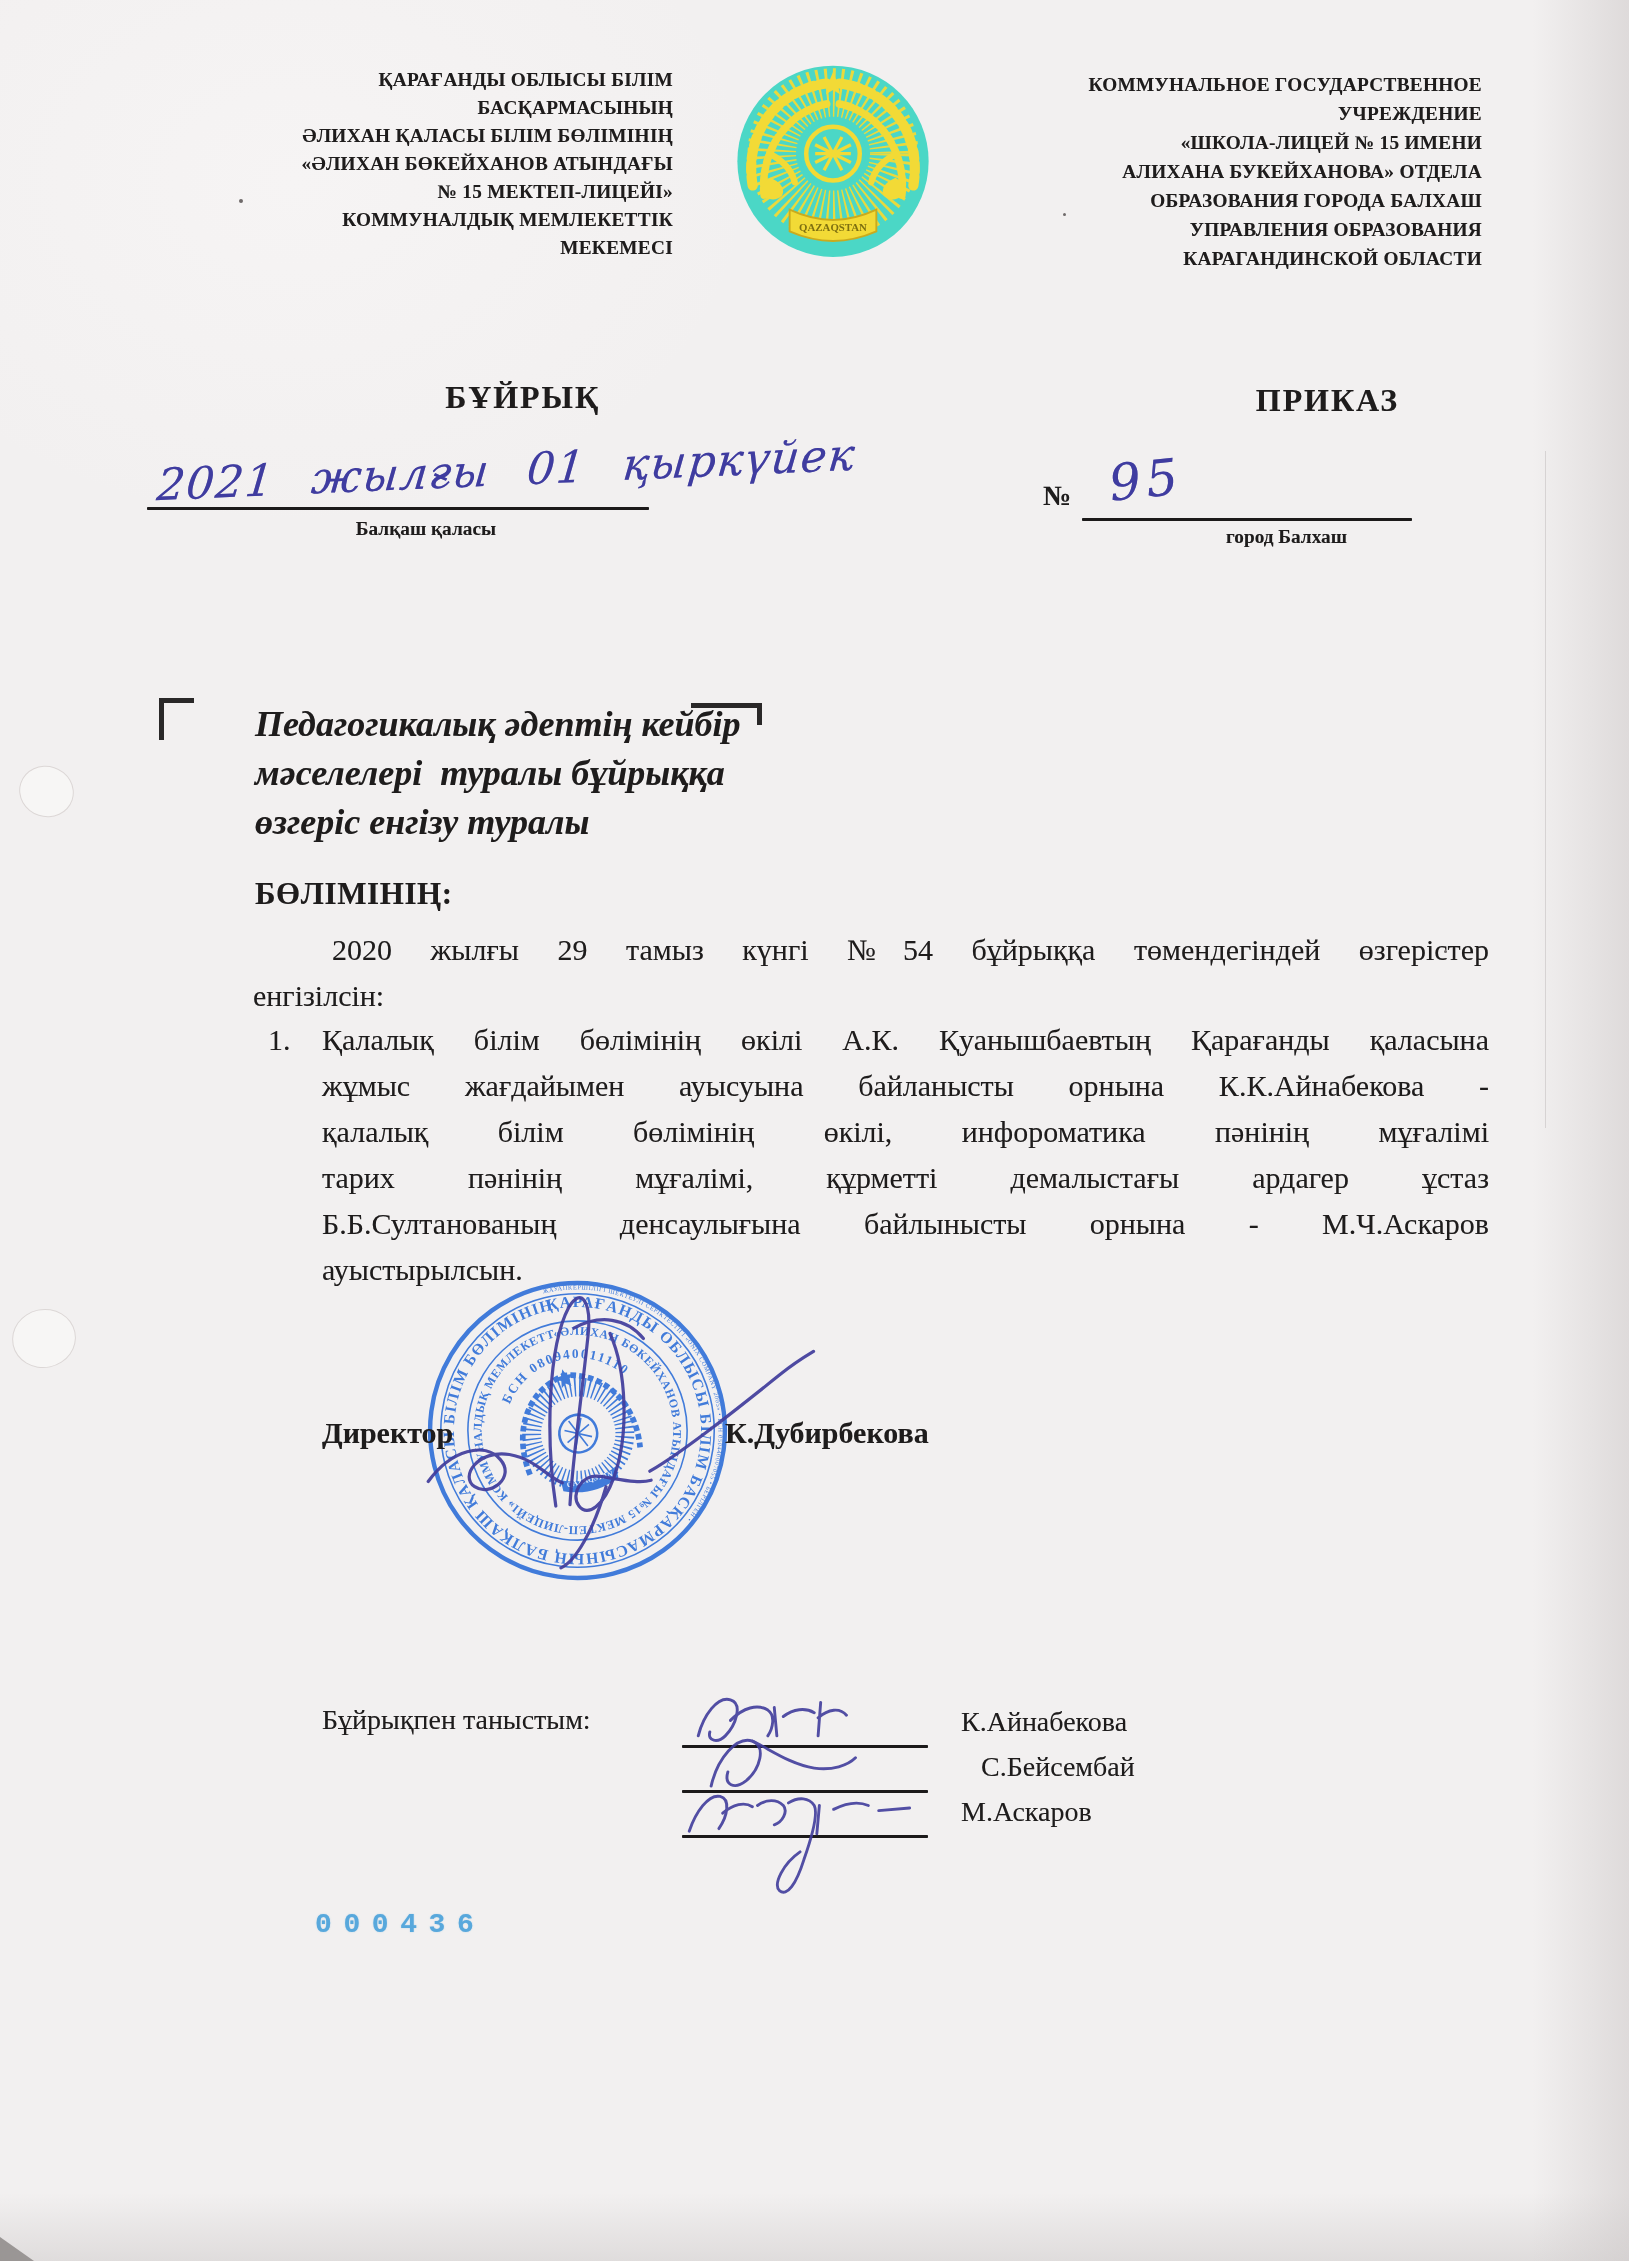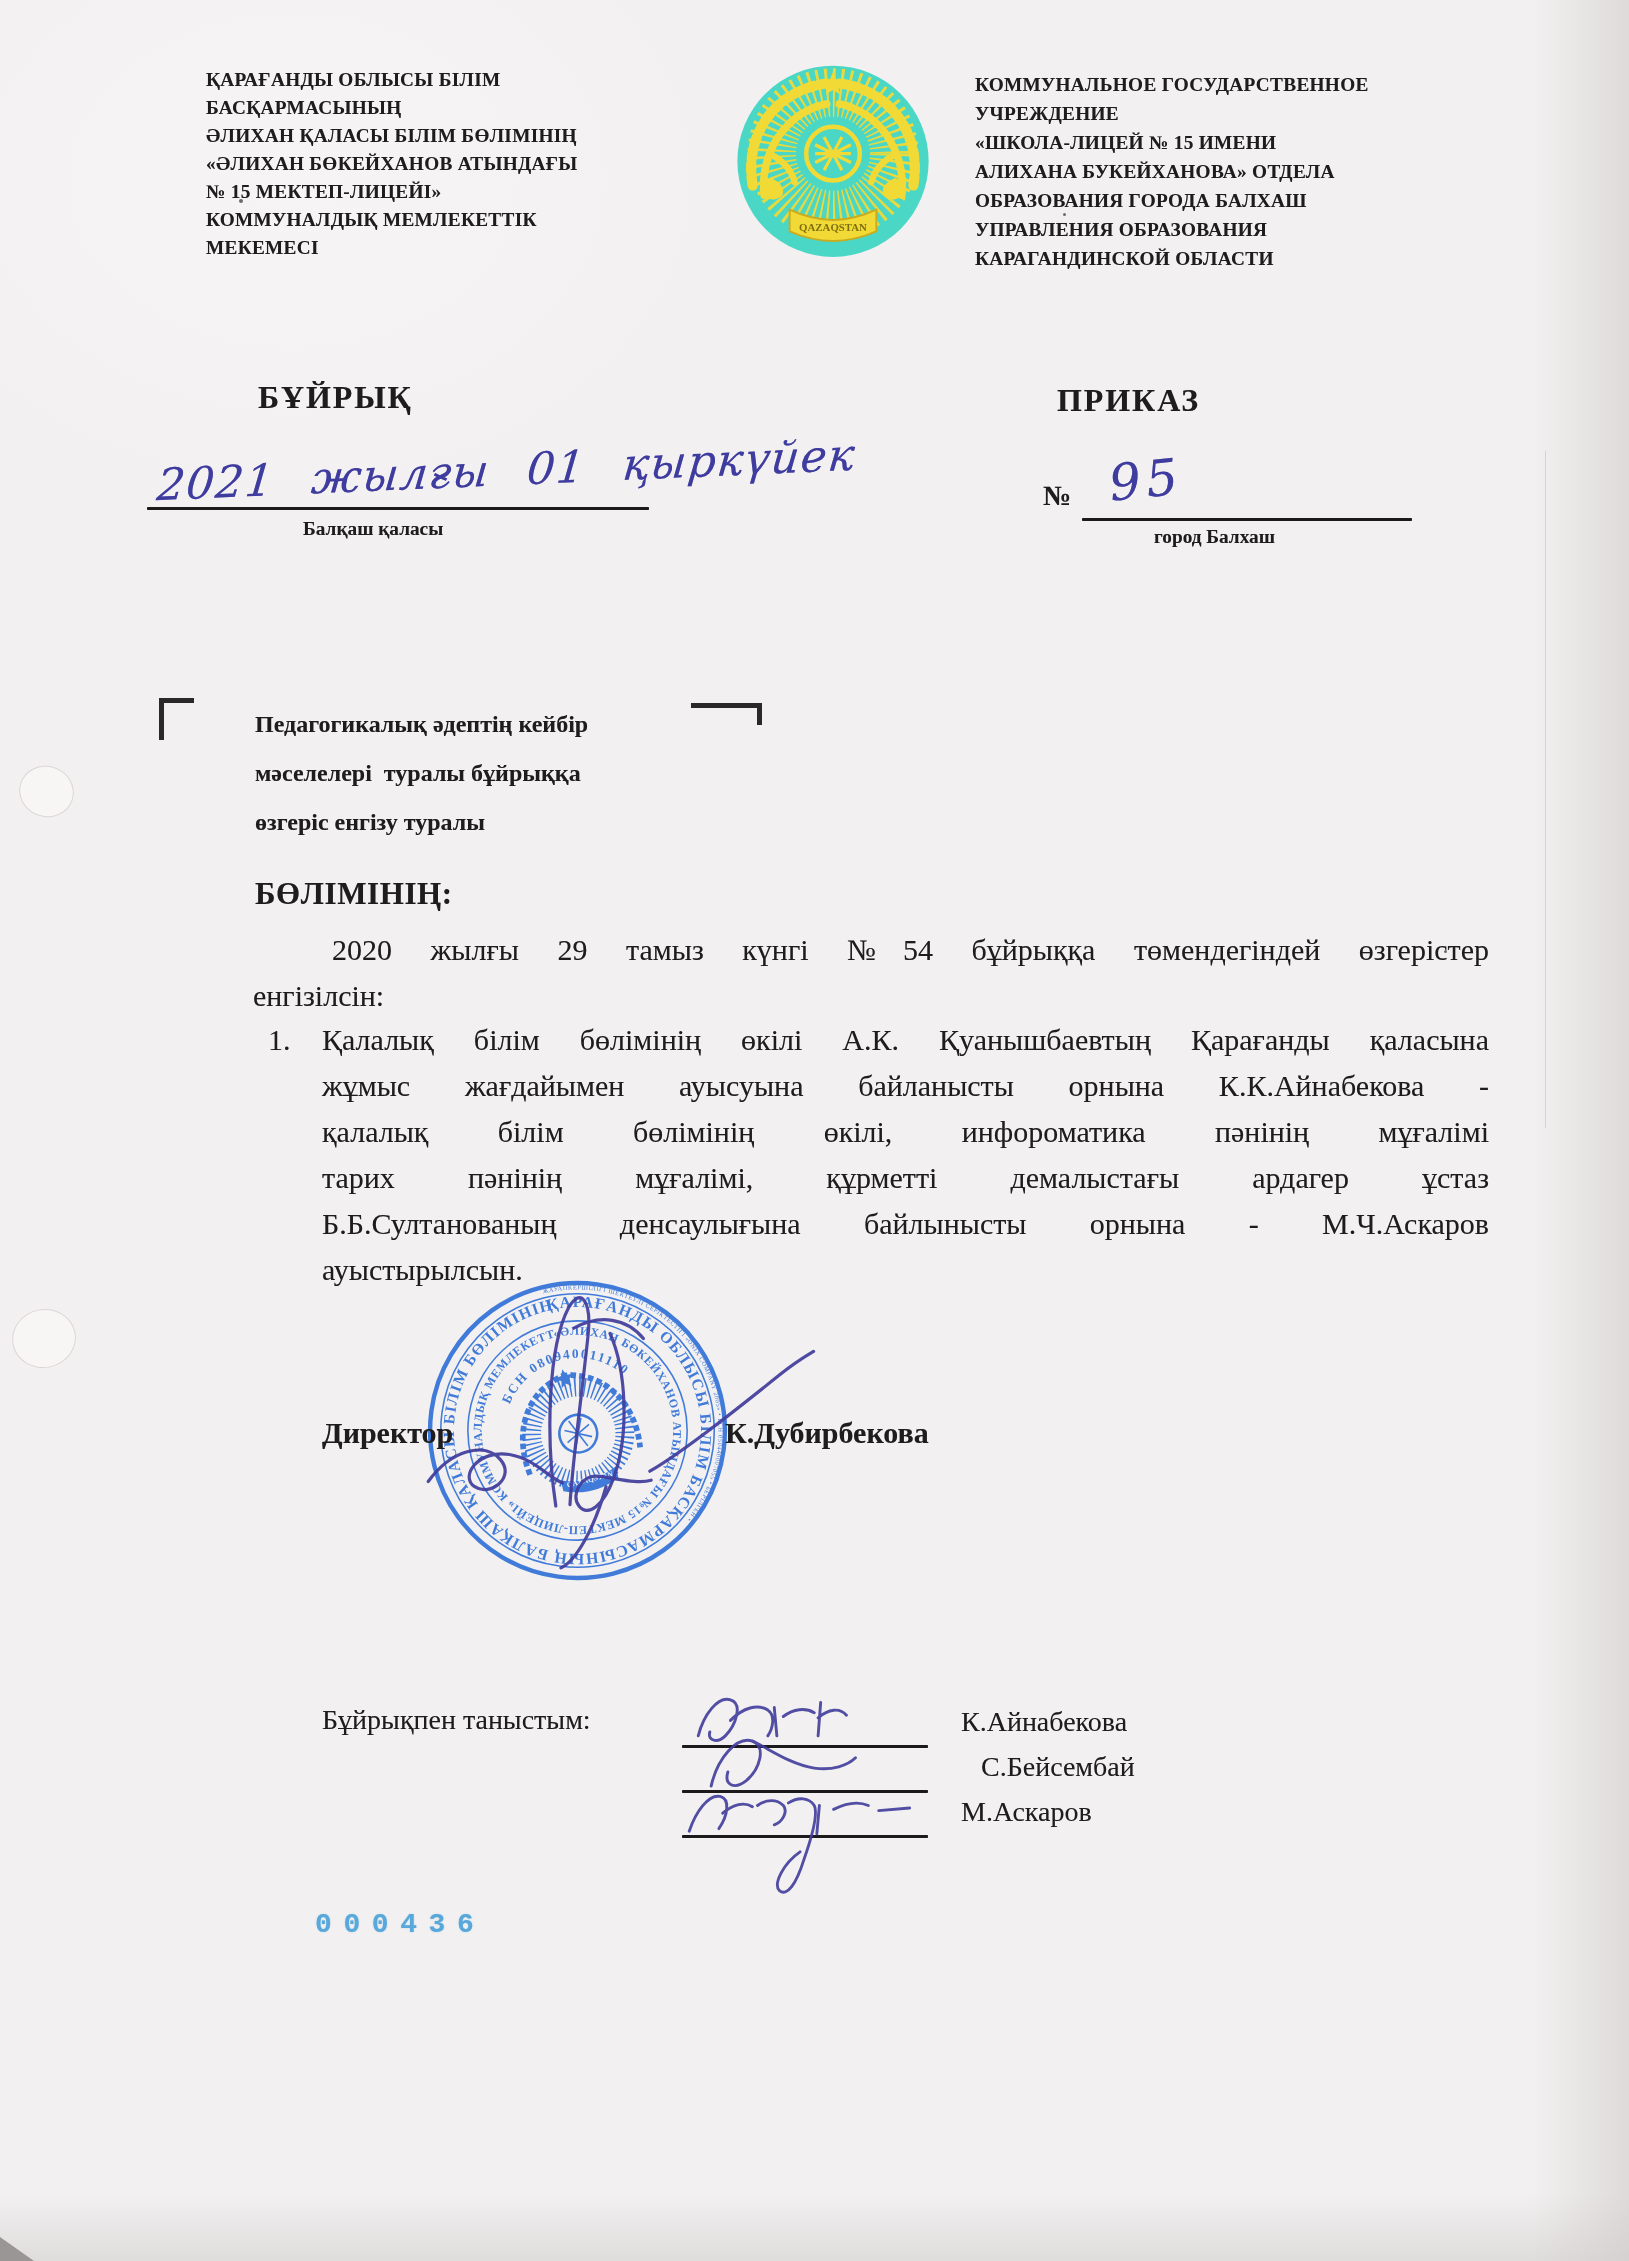--- a/index.html
+++ b/index.html
@@ -7,26 +7,26 @@
     position:relative;width:1630px;height:2261px;overflow:hidden;
     background:#f2f0f0;
     background-image:
       radial-gradient(774px 580px at 18% 8%, #f6f4f4 0%, rgba(246,244,244,0) 60%),
       linear-gradient(to right, rgba(210,205,205,0) 94%, rgba(205,200,200,.55) 100%),
       linear-gradient(to bottom, rgba(210,205,205,0) 97%, rgba(200,196,196,.45) 100%);
     font-family:"Liberation Serif", serif;color:#1e1c1c;
   }
   .abs{position:absolute;}
   .b{font-weight:bold;}
-  .ctr{text-align:left;}
+  .ctr{text-align:right;}
   .ink{color:#1e1c1c;text-shadow:0 0 0.6px rgba(40,38,38,.35);}
   .hdr{font-size:19.3px;line-height:28px;letter-spacing:0.3px;}
   .big-title{font-size:32px;letter-spacing:1.9px;}
   .place{font-size:19.3px;}
-  .subject-line{font-size:24px;line-height:49px;white-space:pre;}
+  .subject-line{font-size:36px;line-height:49px;white-space:pre;font-style:italic;}
   .bodyline{font-size:30px;line-height:46px;}
   .just{text-align:justify;text-align-last:justify;word-spacing:3.9px;}
   .hand{font-family:"DejaVu Serif", serif;font-style:italic;color:#3f3ca0;
         text-shadow:0 0 0.6px rgba(63,60,160,.5);}
   .hline{background:#1c1a1a;border-radius:1.3px;box-shadow:0 0 0.6px rgba(0,0,0,.6);}
   .docnum{font-family:"Liberation Mono", monospace;font-weight:bold;color:#58a8dc;
           font-size:28px;letter-spacing:11.6px;text-shadow:0 0 1.3px rgba(88,168,220,.55);}
   .blemish{background:#f7f6f5;border:0.6px solid #dcd7d6;border-radius:50%;}
   .speck{background:#6f6a6a;border-radius:50%;}
   svg text{font-family:"Liberation Serif", serif;}

